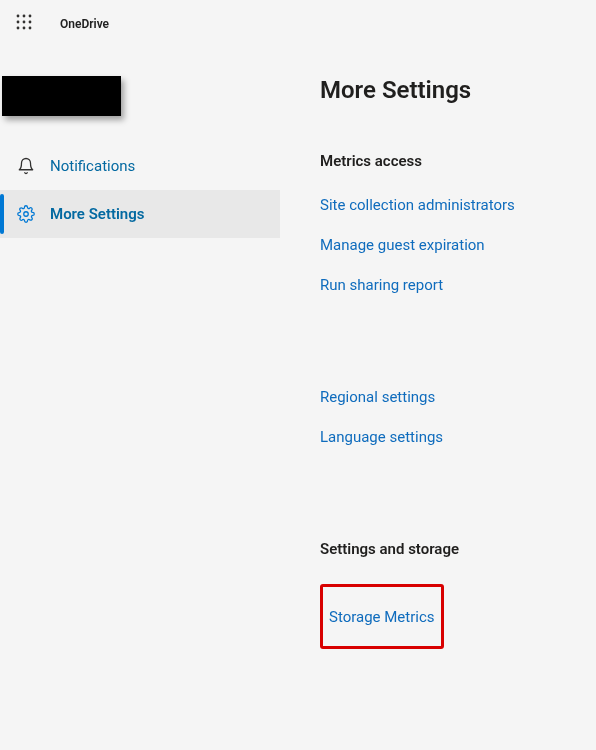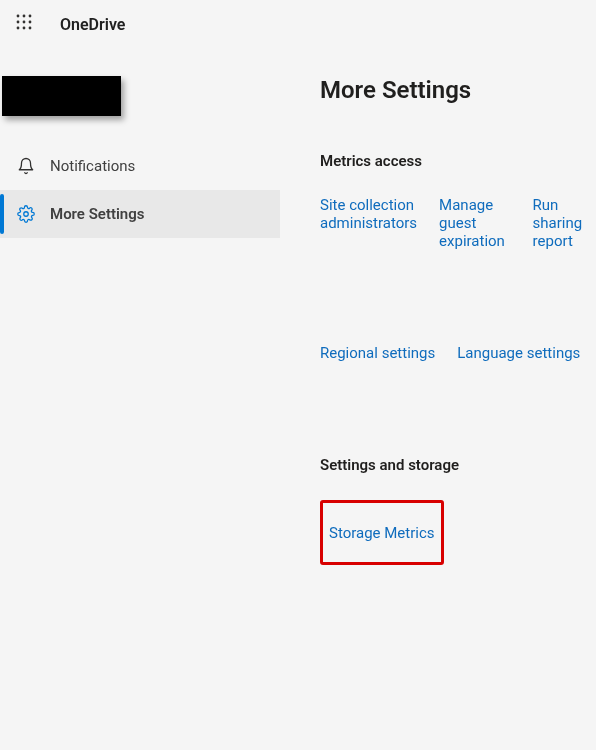--- a/index.html
+++ b/index.html
@@ -22,21 +22,21 @@
       width: 28px;
       height: 28px;
       display: flex;
       align-items: center;
       justify-content: center;
       cursor: pointer;
       margin-right: 22px;
       color: #323130;
     }
     .brand {
-      font-size: 16px;
+      font-size: 12px;
       font-weight: 600;
       color: #212121;
     }
     .content-wrap {
       display: flex;
       height: calc(100% - 48px);
     }
     .sidebar {
       width: 280px;
       padding-top: 28px;
@@ -48,21 +48,21 @@
       background: #000;
       box-shadow: 3px 4px 6px rgba(0,0,0,0.35);
       margin-bottom: 26px;
     }
     .nav-item {
       display: flex;
       align-items: center;
       height: 48px;
       padding-left: 16px;
       font-size: 15px;
-      color: #404040;
+      color: #0369a1;
       cursor: pointer;
       position: relative;
     }
     .nav-item .icon {
       width: 20px;
       height: 20px;
       margin-right: 14px;
       display: inline-flex;
       align-items: center;
       justify-content: center;
@@ -94,23 +94,24 @@
       margin-bottom: 48px;
     }
     .section-title {
       font-size: 15px;
       font-weight: 600;
       color: #201f1e;
       margin-bottom: 26px;
     }
     .links-group {
       display: flex;
-      flex-direction: row;
+      flex-direction: column;
       gap: 22px;
       margin-bottom: 94px;
+      justify-content: space-between;
     }
     .link-item {
       font-size: 15px;
       color: #0f6cbd;
       text-decoration: none;
       cursor: pointer;
       align-self: flex-start;
     }
     .hl-box {
       border: 3px solid #d80000;

